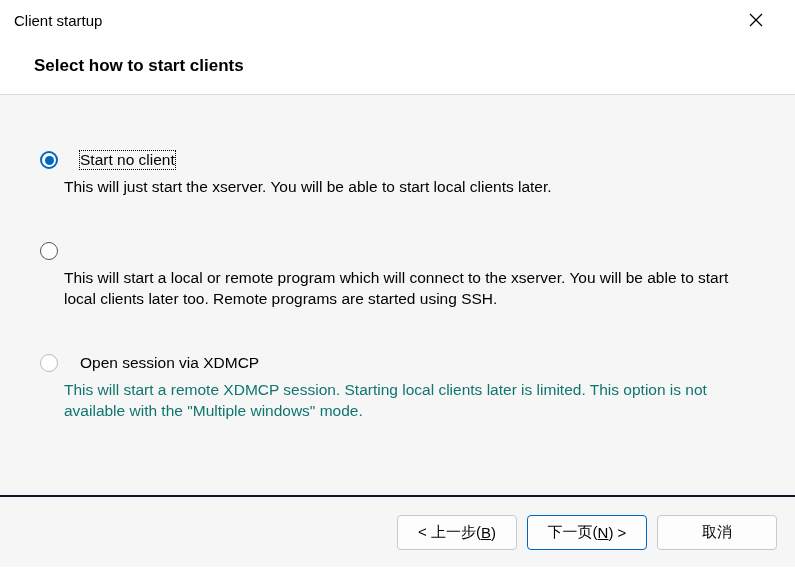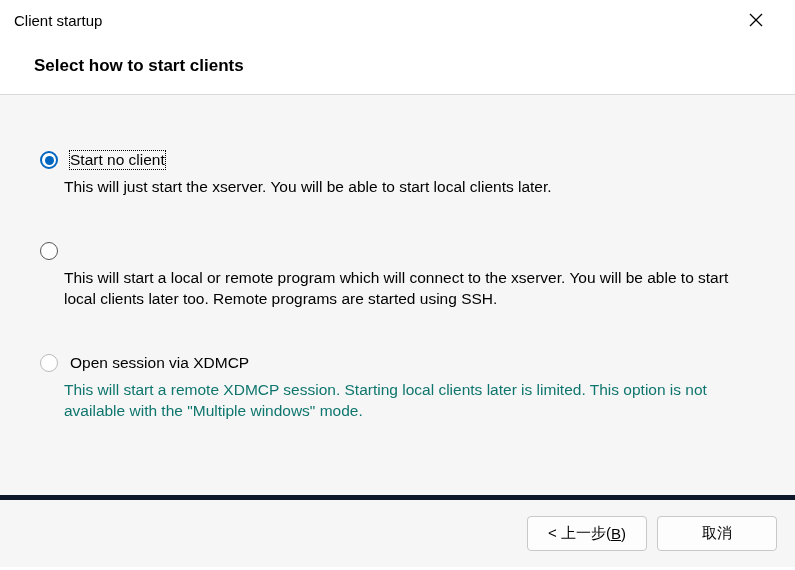--- a/index.html
+++ b/index.html
@@ -58,21 +58,21 @@
       background: #f6f6f6;
       padding: 56px 40px 0 40px;
       height: 400px;
     }
     .option {
       margin-bottom: 44px;
     }
     .option-row {
       display: flex;
       align-items: center;
-      gap: 12px;
+      gap: 22px;
     }
     .radio {
       width: 18px;
       height: 18px;
       border-radius: 50%;
       border: 1.5px solid #555;
       background: #fff;
       display: inline-flex;
       align-items: center;
       justify-content: center;
@@ -113,21 +113,21 @@
       margin-top: 8px;
       line-height: 1.35;
       max-width: 700px;
     }
     .option-desc.disabled {
       color: #0f766e;
     }
     .footer {
       height: 72px;
       background: #f6f6f6;
-      border-top: 5px solid #0f172a;
+      border-top: 2px solid #0f172a;
       display: flex;
       align-items: center;
       justify-content: flex-end;
       gap: 10px;
       padding-right: 18px;
     }
     .btn {
       min-width: 120px;
       height: 35px;
       background: #fdfdfd;
@@ -193,14 +193,19 @@
   </div>
 
 </div>
 
 <div class="footer">
   <button class="btn">
     <span>&lt; 上一步(</span>
       <span class="mnemonic">B</span>
       <span>)</span>
   </button>
+  <button class="btn primary">
+    <span>下一页(</span>
+      <span class="mnemonic">N</span>
+      <span>) &gt;</span>
+  </button>
   <button class="btn">取消</button>
 </div>
 
 </body></html>

